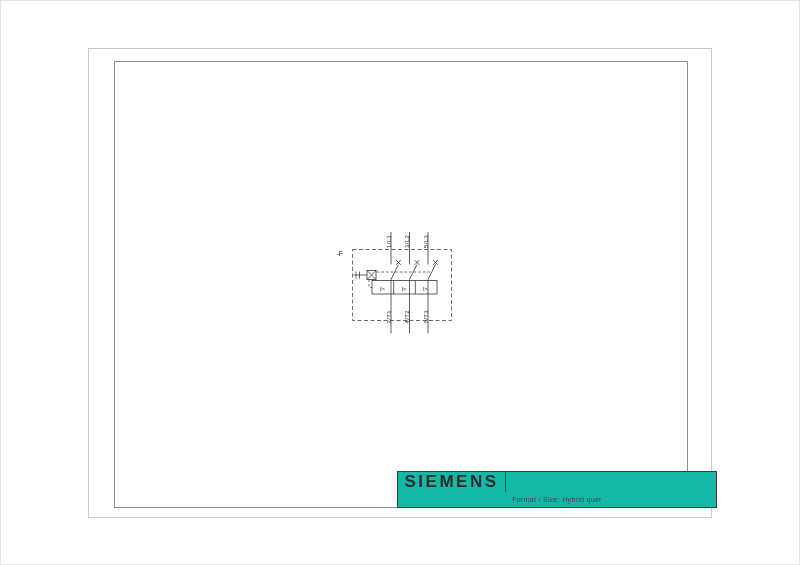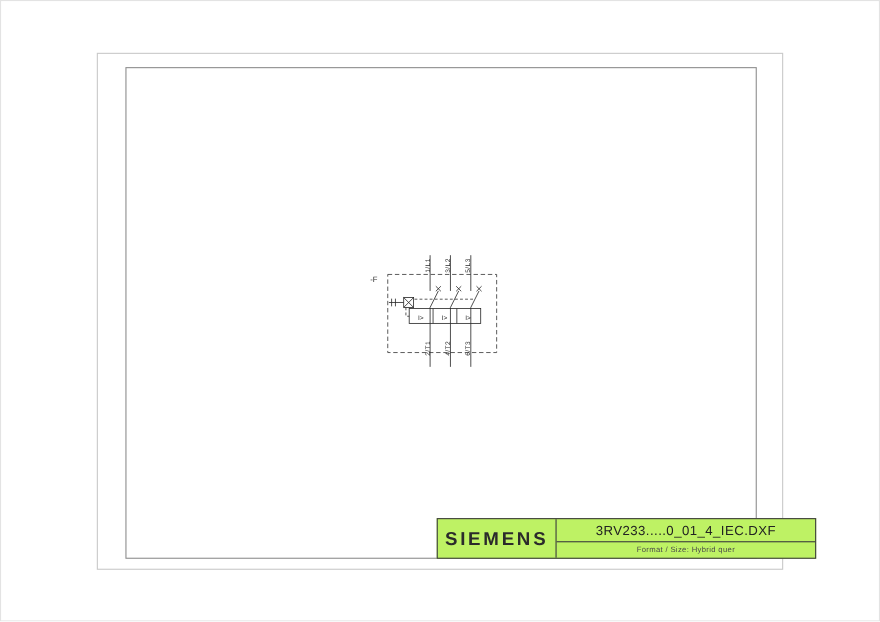--- a/index.html
+++ b/index.html
@@ -19,25 +19,26 @@
     box-sizing: border-box;
   }
   .inner-frame {
     position: absolute;
     left: 113px; top: 60px; width: 574px; height: 447px;
     border: 1px solid #8e8e8e;
     box-sizing: border-box;
   }
   .title-block {
     position: absolute;
-    left: 396px; top: 470px; width: 345px; height: 37px;
+    left: 396px; top: 470px; width: 320px; height: 37px;
     border: 1px solid #3c3c3c;
-    background: #bef264;
+    background: #14b8a6;
     box-sizing: border-box;
     display: flex;
+    flex-direction: column;
   }
   .tb-brand-cell {
     width: 108px;
     border-right: 1px solid #3c3c3c;
     box-sizing: border-box;
     display: flex; align-items: center; justify-content: center;
   }
   .tb-brand {
     font-size: 17px; font-weight: 700; letter-spacing: 2.5px;
     color: #2b2b2b;
@@ -138,22 +139,19 @@
       <text class="sch-text" x="403" y="289.5" font-size="6" text-anchor="middle">I&gt;</text>
       <text class="sch-text" x="424.5" y="289.5" font-size="6" text-anchor="middle">I&gt;</text>
     </g>
   </svg>
 
   <div class="title-block">
     <div class="tb-brand-cell">
       <span class="tb-brand">SIEMENS</span>
     </div>
     <div class="tb-right-cell">
-      <div class="tb-filename-row">
-        <span class="tb-filename">3RV233.....0_01_4_IEC.DXF</span>
-      </div>
       <div class="tb-format-row">
         <span class="tb-format">Format / Size: Hybrid quer</span>
       </div>
     </div>
   </div>
 
 </div>
 
 </body></html>

